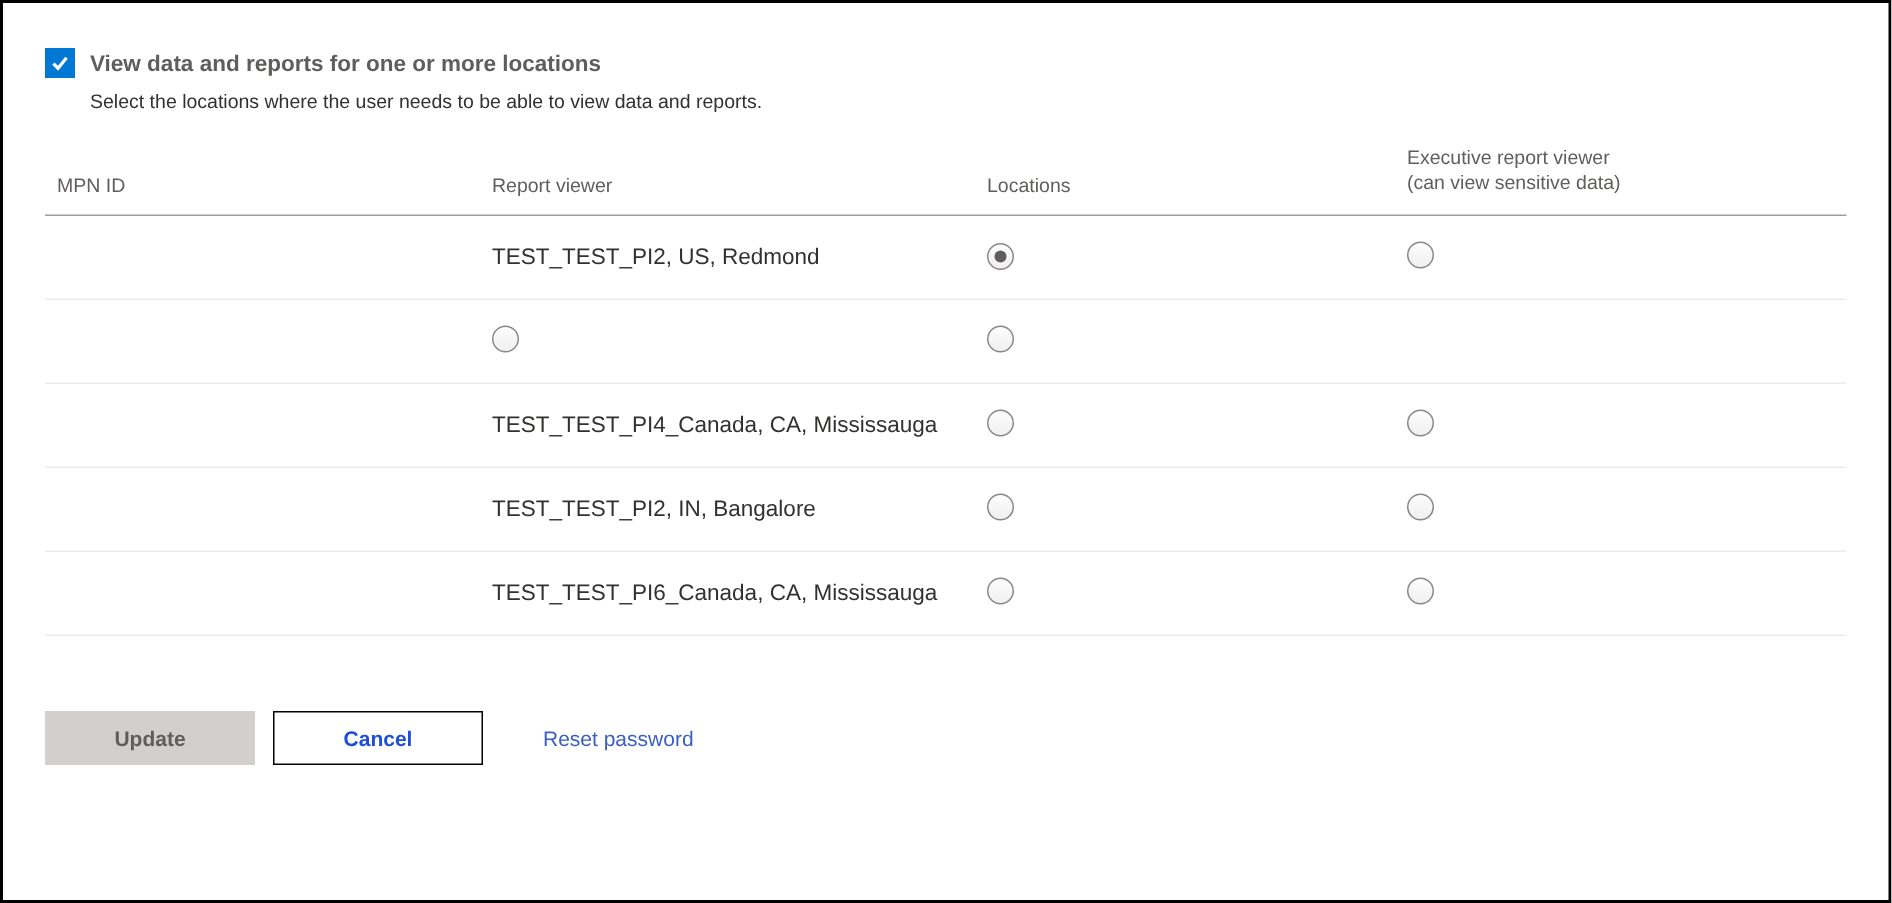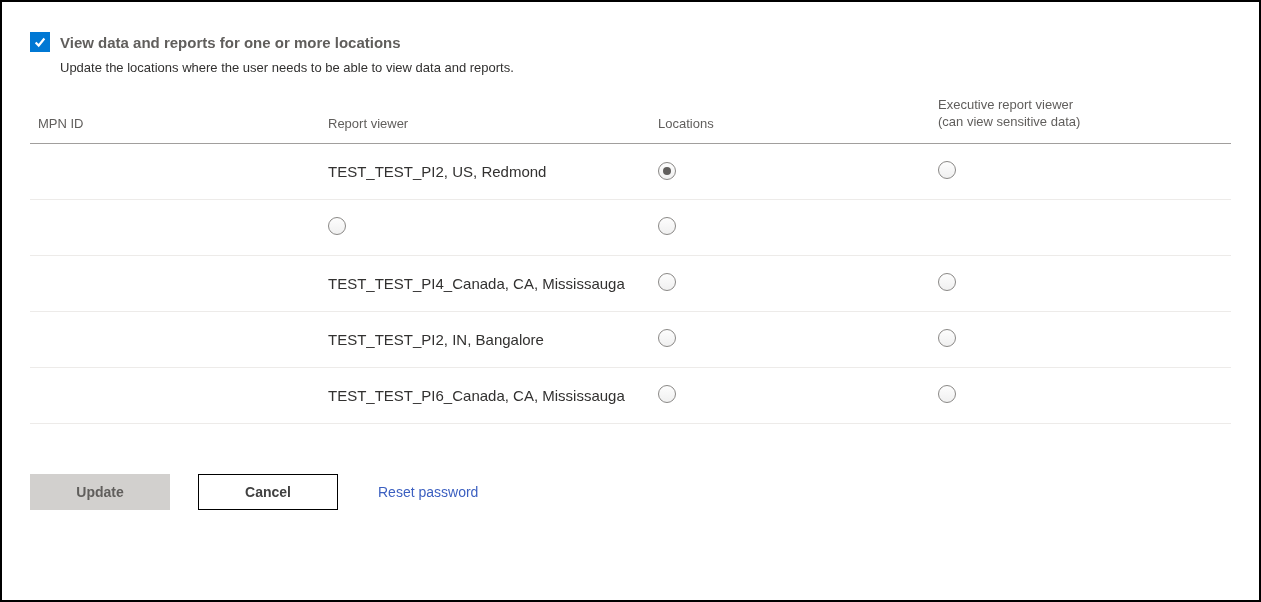--- a/index.html
+++ b/index.html
@@ -118,23 +118,22 @@
       cursor: pointer;
     }
     .btn-update {
       background: #d2d0ce;
       color: #605e5c;
       border: none;
       text-align: right;
     }
     .btn-cancel {
       background: #fff;
-      color: #404040;
+      color: #1d4ed8;
       border: 1.5px solid #000;
-      margin-left: 16px;
     }
     .reset-link {
       color: #3b5fc0;
       font-size: 14px;
       margin-left: 28px;
       cursor: pointer;
     }
   </style>
 </head>
 <body>
@@ -144,21 +143,21 @@
 
     <div class="header-row">
       <div class="checkbox-box">
         <svg viewBox="0 0 16 16">
             <polyline points="3,8.5 6.5,12 13,4"></polyline>
           </svg>
       </div>
       <div class="section-title">View data and reports for one or more locations</div>
     </div>
 
-    <div class="section-subtitle">Update the locations where the user needs to be able to view data and reports.</div>
+    <div class="section-subtitle">Select the locations where the user needs to be able to view data and reports.</div>
 
     <div class="table">
       <div class="thead">
         <div>MPN ID</div>
         <div>Report viewer</div>
         <div>Locations</div>
         <div class="col4">
           <span>Executive report viewer</span><br>
           <span>(can view sensitive data)</span>
         </div>

